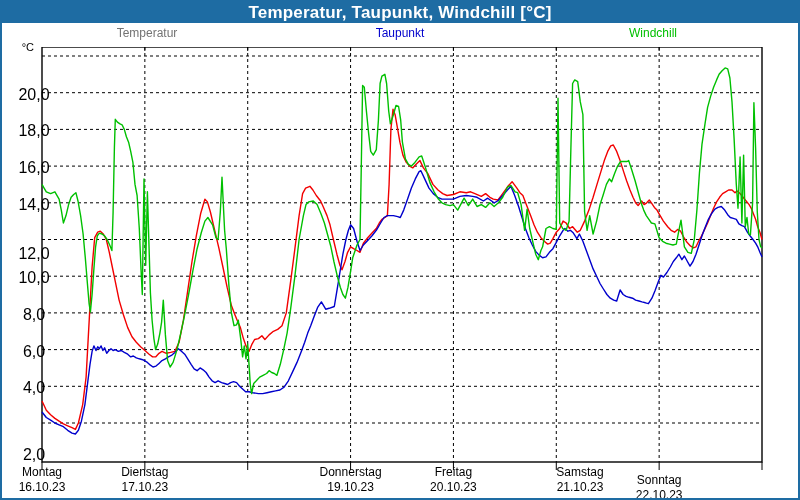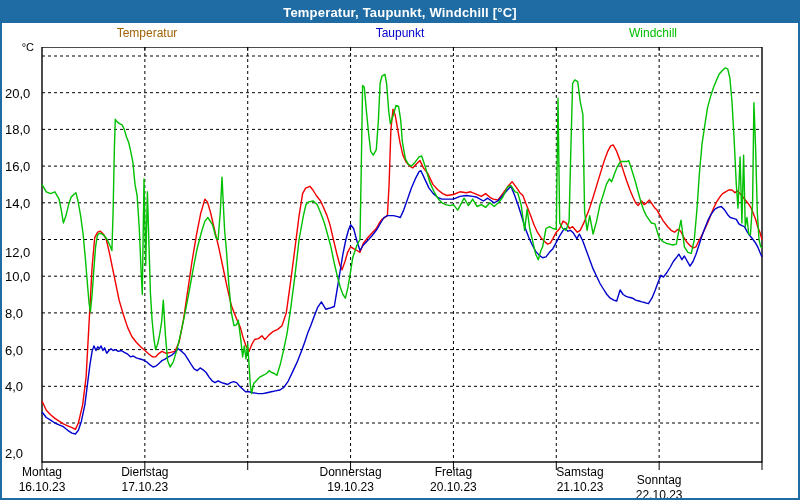--- a/index.html
+++ b/index.html
@@ -3,47 +3,47 @@
 <meta charset="utf-8">
 <style>
   html,body{margin:0;padding:0;background:#e8e8e8;}
   .frame{
     position:relative;width:800px;height:500px;box-sizing:border-box;
     background:#ffffff;border:2px solid #1e6ca3;
     font-family:"Liberation Sans", sans-serif;overflow:hidden;
   }
   .titlebar{
     position:absolute;top:0;left:0;right:0;height:21px;
-    background:#1e6ca3;color:#ffffff;font-size:13px;font-weight:bold;
+    background:#1e6ca3;color:#ffffff;font-size:17px;font-weight:bold;
     text-align:center;line-height:21px;letter-spacing:0.2px;
   }
   .legend{position:absolute;top:24px;left:0;right:0;height:16px;font-size:12px;}
   .legend-item{position:absolute;width:160px;text-align:center;font-weight:normal;}
   .legend-item.l0{left:65px;}
   .legend-item.l1{left:318px;}
   .legend-item.l2{left:571px;}
   .ylabel-unit{
     position:absolute;top:39px;left:0;width:32px;text-align:right;
     font-size:11px;color:#000;
   }
   .ytick{
-    position:absolute;width:32px;text-align:left;font-size:13px;color:#000;left:3px;
+    position:absolute;width:32px;text-align:center;font-size:16px;color:#000;left:16px;
   }
   .chart-wrap{position:absolute;left:38px;top:45px;}
   .xlabels{position:absolute;top:463px;left:0;width:800px;height:34px;font-size:12px;color:#000;}
   .xday{position:absolute;text-align:center;width:110px;transform:translateX(-55px);line-height:15px;}
 </style>
 </head>
 <body>
 
 <div class="frame">
   <div class="titlebar">Temperatur, Taupunkt, Windchill [°C]</div>
 
   <div class="legend">
-    <span class="legend-item l0" style="color: #a16207;">Temperatur</span>
+    <span class="legend-item l0" style="color: #737373;">Temperatur</span>
     <span class="legend-item l1" style="color: rgb(0, 0, 204);">Taupunkt</span>
     <span class="legend-item l2" style="color: rgb(0, 192, 0);">Windchill</span>
   </div>
 
   <div class="ylabel-unit">°C</div>
 
   <div id="ylabels">
       <div class="ytick" style="top: 83.7px;">20,0</div>
       <div class="ytick" style="top: 120.4px;">18,0</div>
       <div class="ytick" style="top: 157.1px;">16,0</div>

